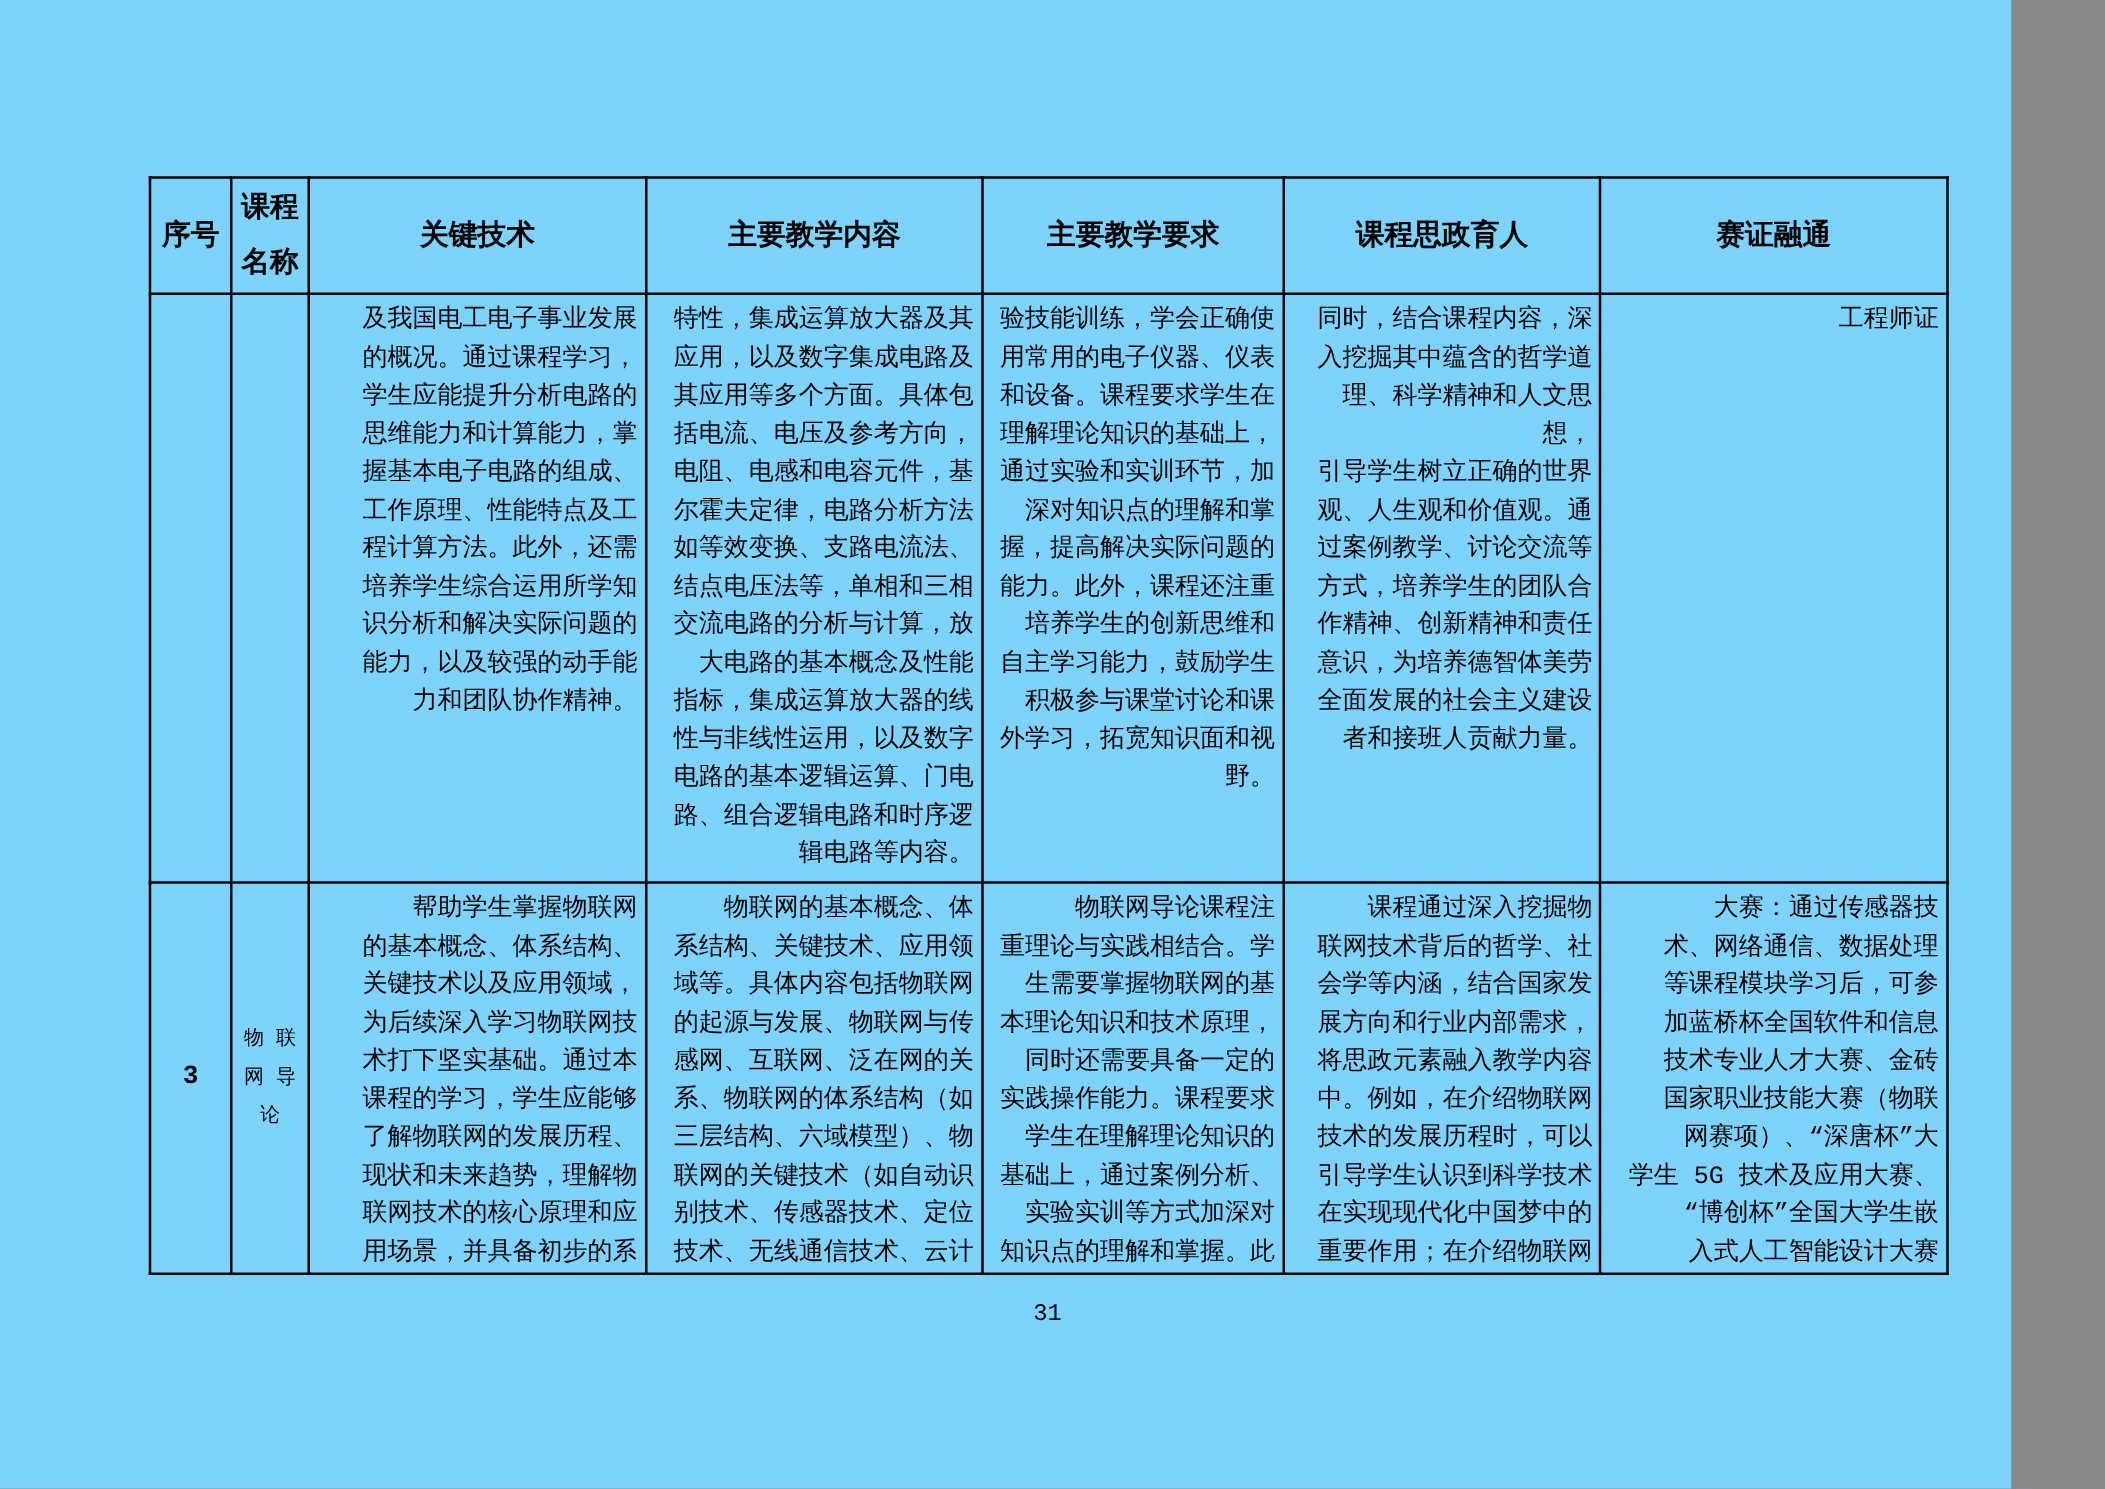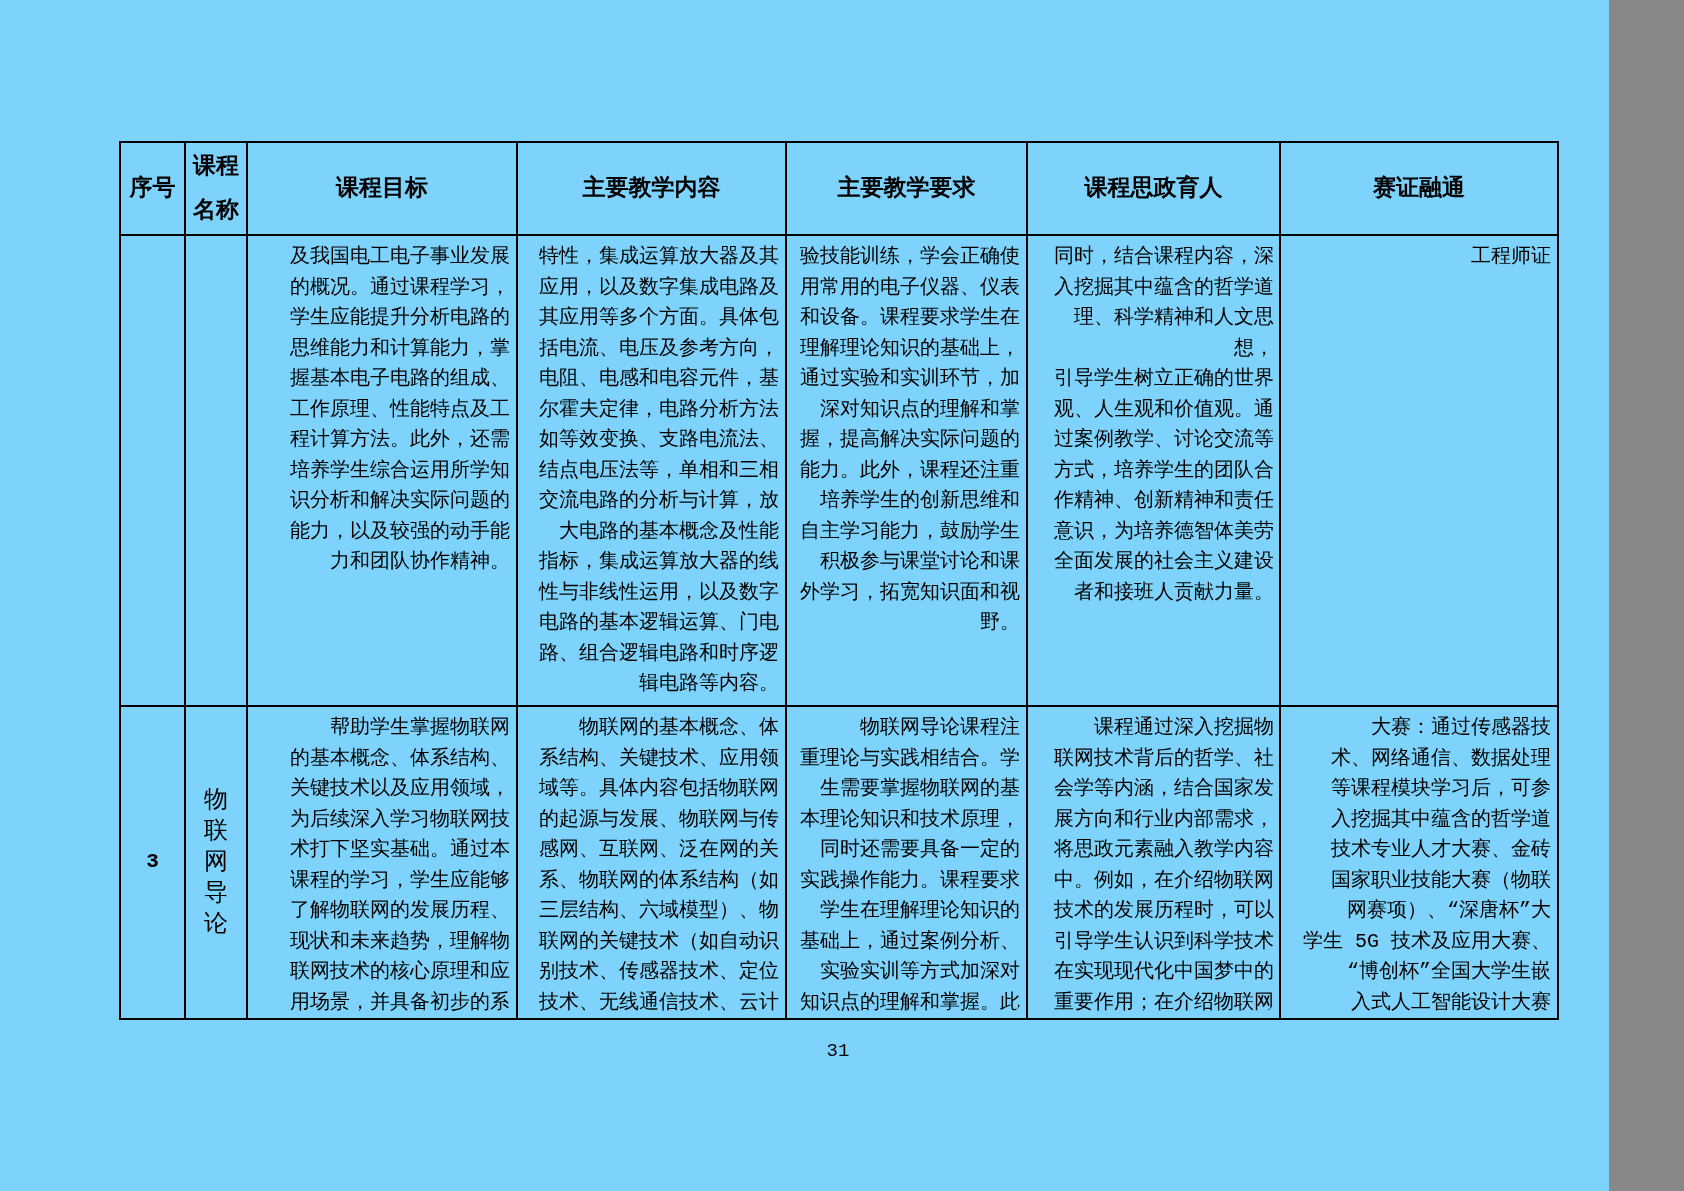--- a/index.html
+++ b/index.html
@@ -48,21 +48,21 @@
   td.cell-index{
     text-align:center;
     vertical-align:middle;
     font-weight:bold;
     font-size:21px;
     padding:0;
   }
   td.cell-name{
     text-align:center;
     vertical-align:middle;
-    font-size:24px;
+    font-size:16px;
     line-height:31px;
     padding:0 4px;
   }
   .page-number{
     position:absolute;
     left:838px;top:1040px;
     transform:translateX(-50%);
     font-size:19px;
     color:#000;
   }
@@ -80,21 +80,21 @@
       <col style="width:269px">
       <col style="width:241px">
       <col style="width:253px">
       <col style="width:278px">
     </colgroup>
     <thead>
       <tr>
         <th>序号</th>
         <th class="two-line">课程
 名称</th>
-        <th>课程目标</th>
+        <th>关键技术</th>
         <th>主要教学内容</th>
         <th>主要教学要求</th>
         <th>课程思政育人</th>
         <th>赛证融通</th>
       </tr>
     </thead>
     <tbody>
       <tr class="row-cont">
         <td class="cell-index"></td>
         <td class="cell-name"></td>
@@ -191,21 +191,21 @@
 展方向和行业内部需求，
 将思政元素融入教学内容
 中。例如，在介绍物联网
 技术的发展历程时，可以
 引导学生认识到科学技术
 在实现现代化中国梦中的
 重要作用；在介绍物联网</td>
         <td class="col-competition">　　大赛：通过传感器技
 术、网络通信、数据处理
 等课程模块学习后，可参
-入挖掘其中蕴含的哲学道
+加蓝桥杯全国软件和信息
 技术专业人才大赛、金砖
 国家职业技能大赛（物联
 网赛项）、“深唐杯”大
 学生 5G 技术及应用大赛、
 “博创杯”全国大学生嵌
 入式人工智能设计大赛</td>
       </tr>
     </tbody>
   </table>
 

